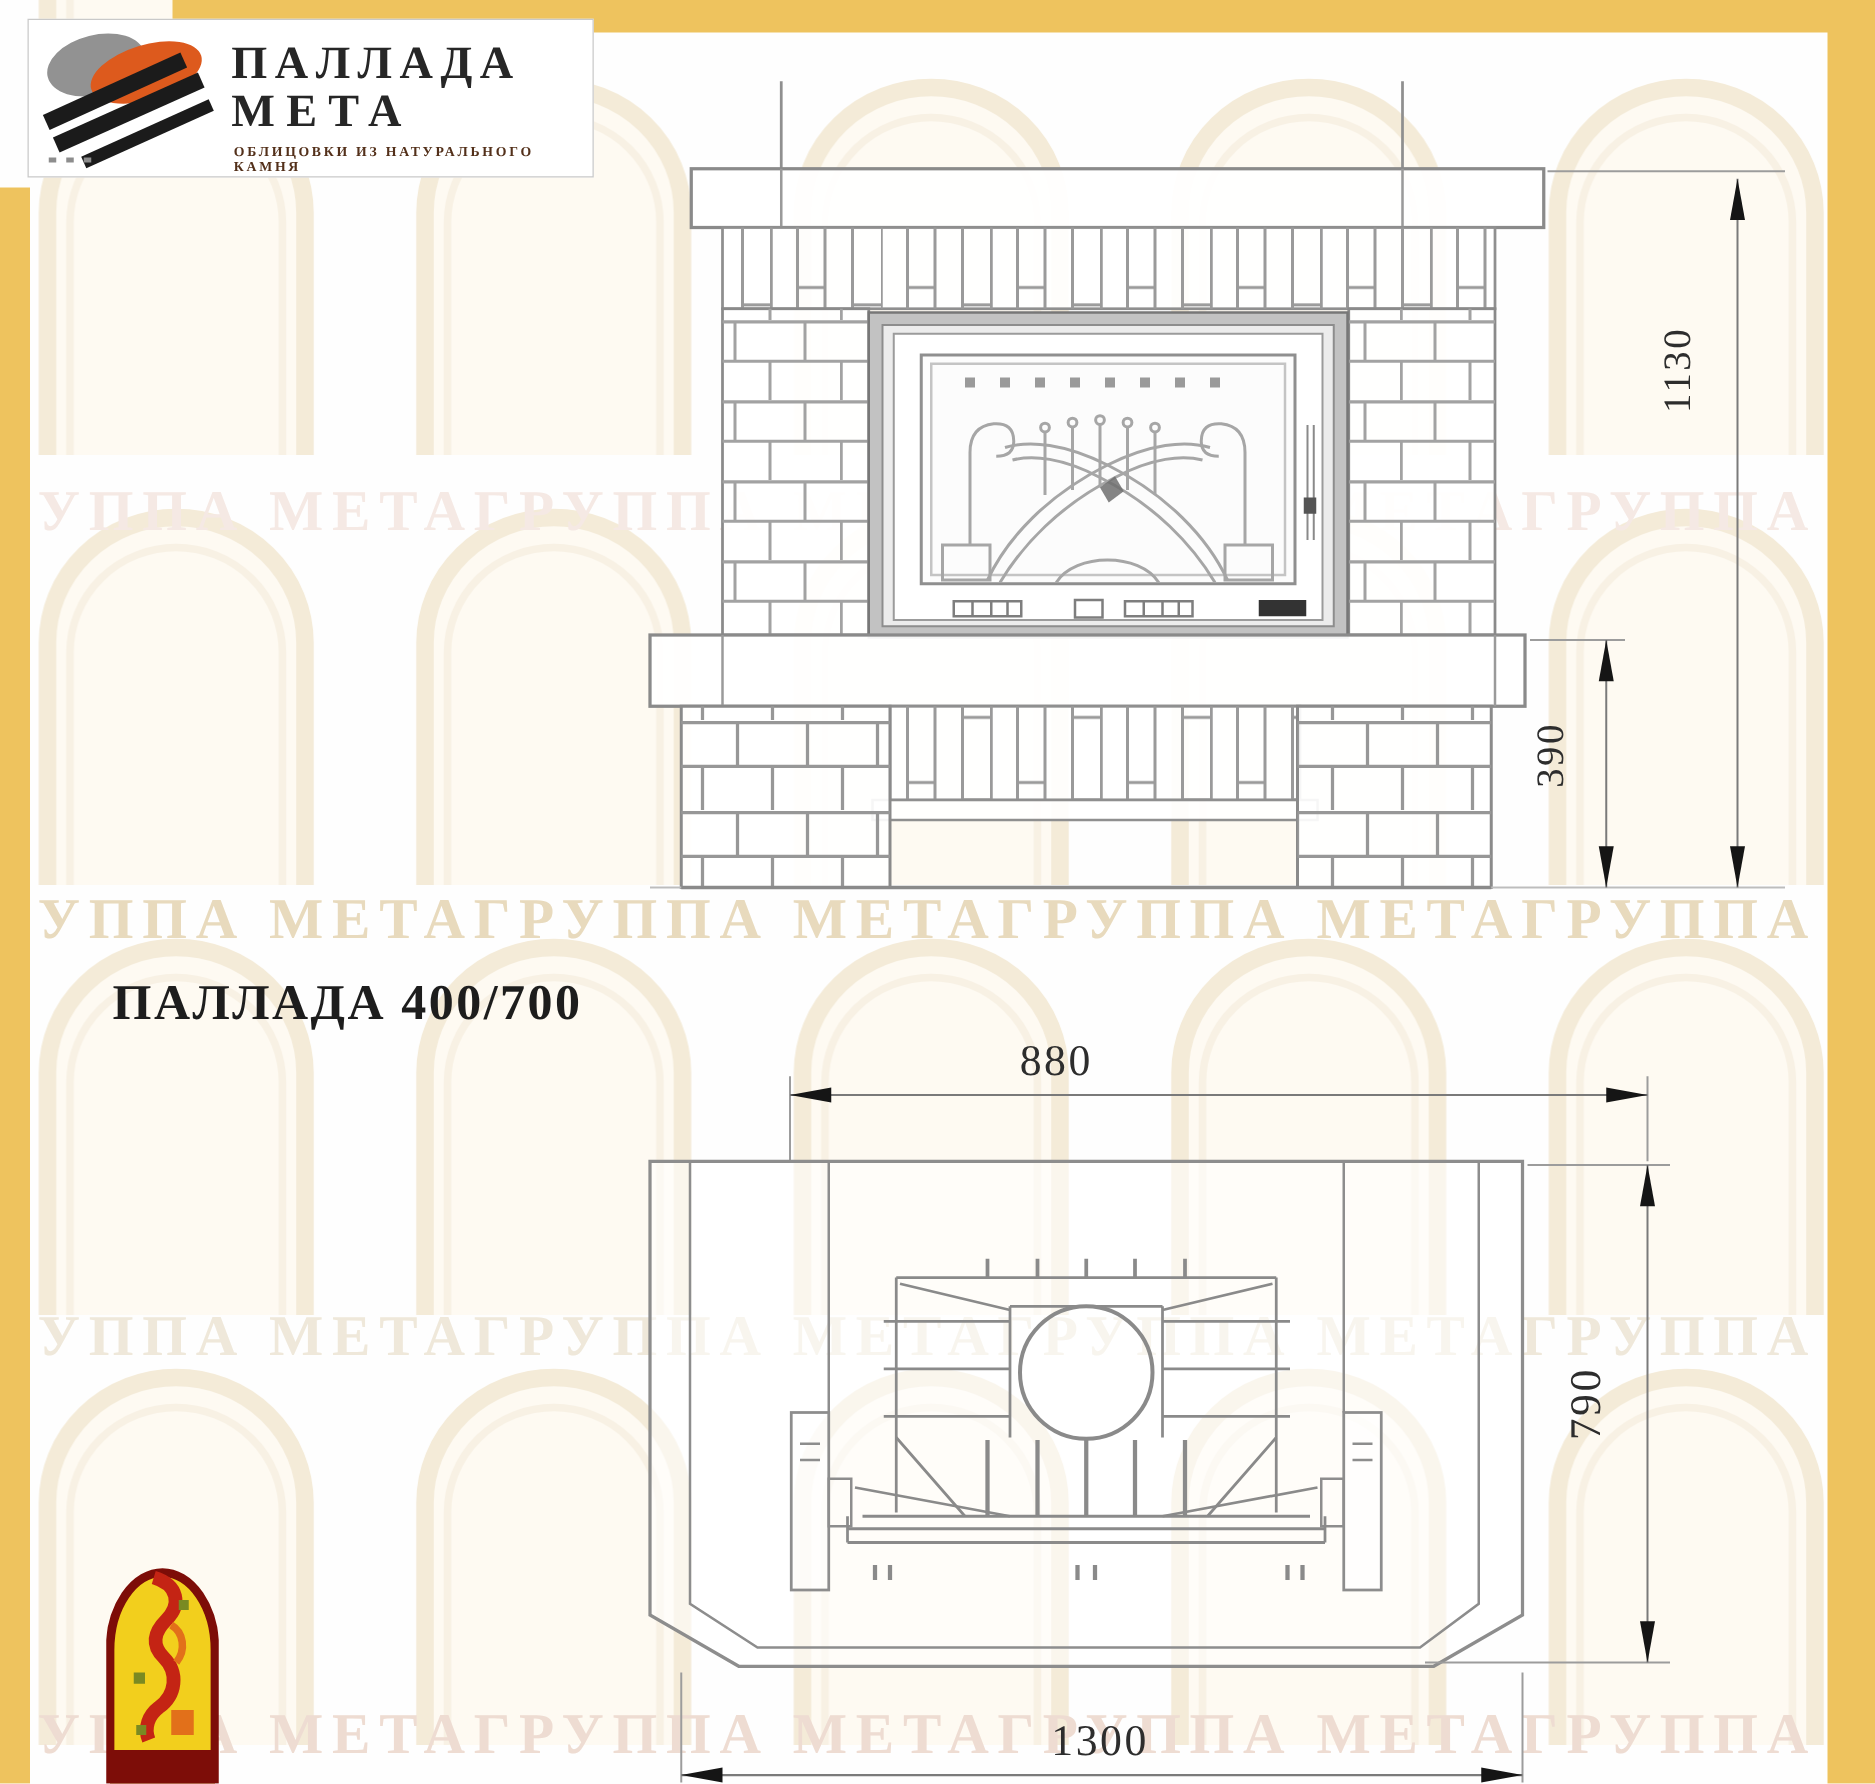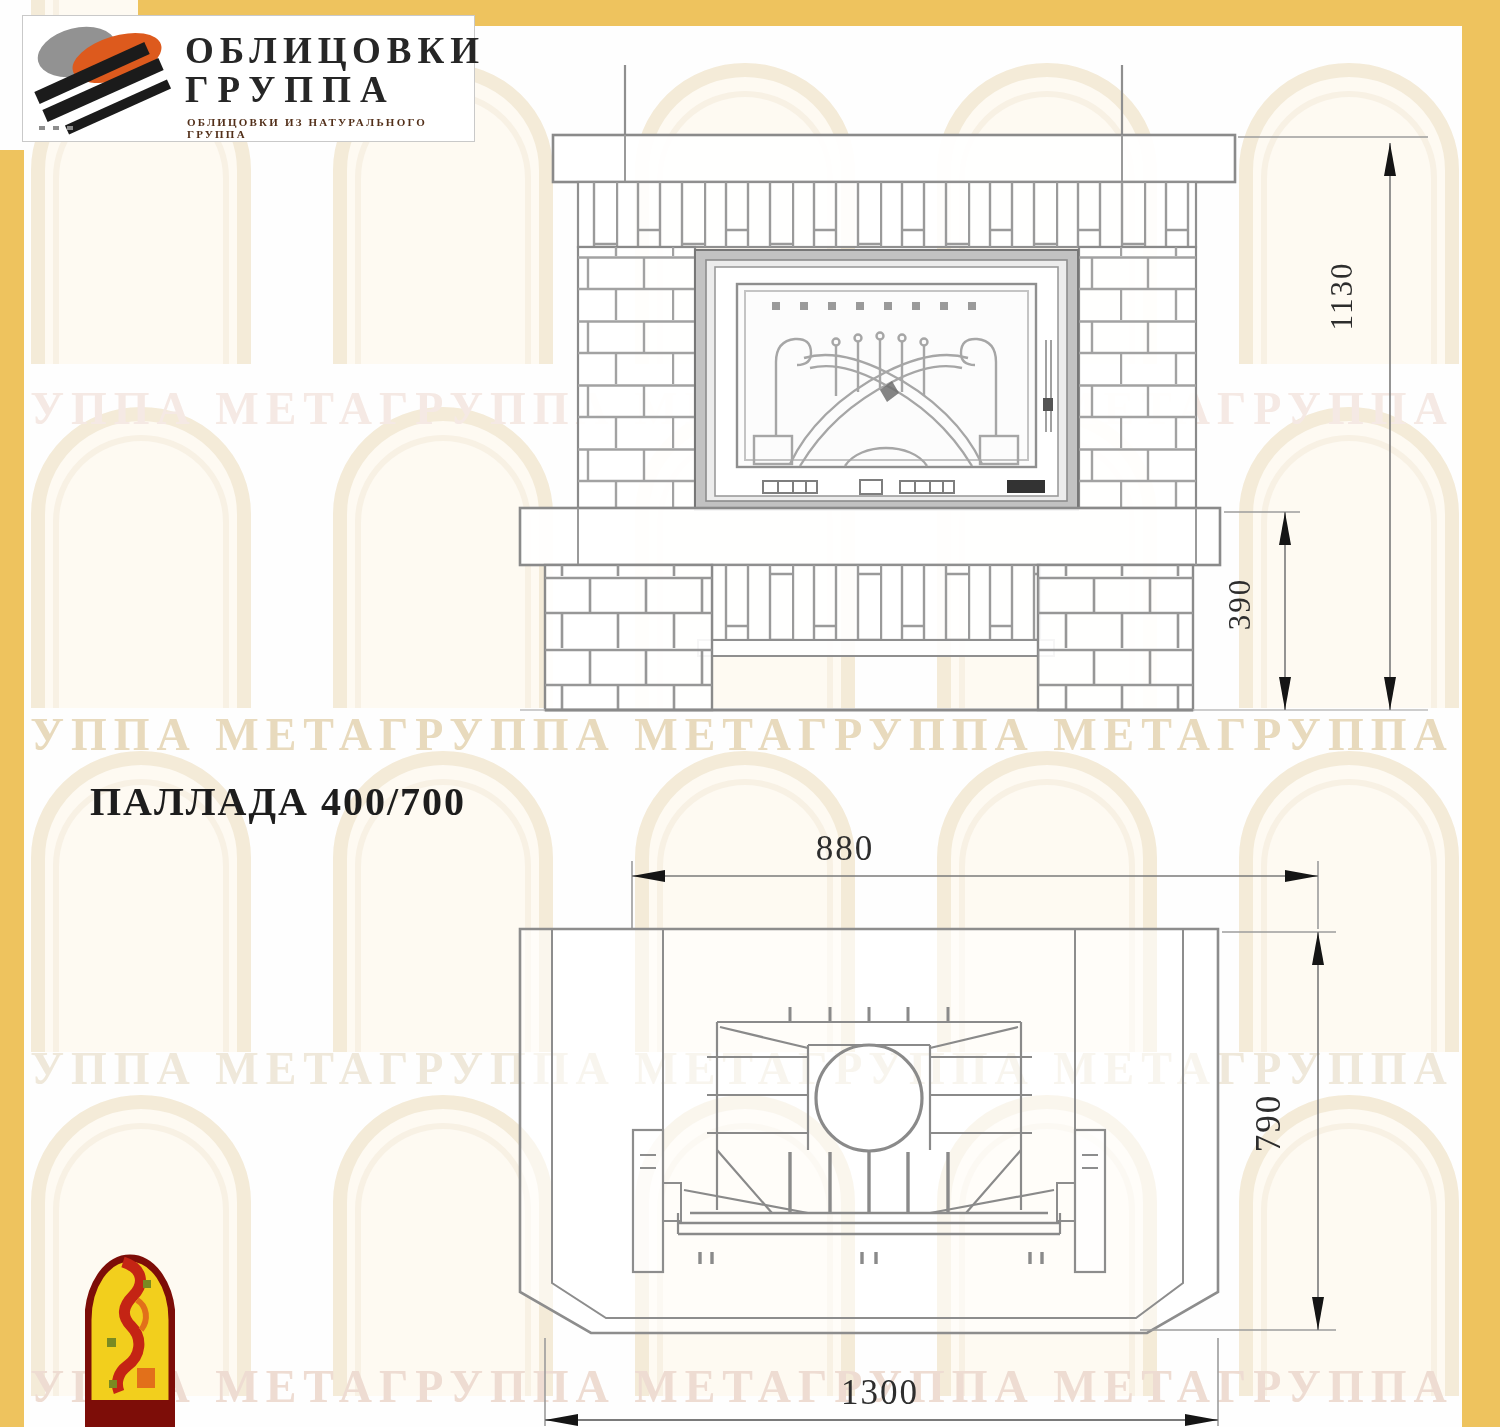--- a/index.html
+++ b/index.html
@@ -63,23 +63,23 @@
 
   <div class="logo-box">
     <svg class="logo-gfx" width="150" height="116" viewBox="0 0 150 116">
       <ellipse cx="48" cy="32" rx="40" ry="24" fill="#929292" transform="rotate(-14 48 32)"></ellipse>
       <ellipse cx="88" cy="38" rx="46" ry="22" fill="#dd5a1d" transform="rotate(-17 88 38)"></ellipse>
       <path d="M8,78 L118,28" stroke="#1b1b1b" stroke-width="13"></path>
       <path d="M16,96 L132,44" stroke="#1b1b1b" stroke-width="13"></path>
       <path d="M38,110 L140,64" stroke="#1b1b1b" stroke-width="10"></path>
       <path d="M10,108 h6 m8,0 h6 m8,0 h6" stroke="#8d8d8d" stroke-width="4"></path>
     </svg>
-    <div class="brand1">ОБЛИЦОВКИ</div>
-    <div class="brand2">ГРУППА</div>
-    <div class="brand3">ОБЛИЦОВКИ ИЗ НАТУРАЛЬНОГО ГРУППА</div>
+    <div class="brand1">ПАЛЛАДА</div>
+    <div class="brand2">МЕТА</div>
+    <div class="brand3">ОБЛИЦОВКИ ИЗ НАТУРАЛЬНОГО КАМНЯ</div>
   </div>
 
   <svg class="draw" style="left:490px;top:50px;" width="980" height="680" viewBox="490 50 980 680">
     <defs>
       <pattern id="brick" width="112" height="64" patternUnits="userSpaceOnUse">
         <path d="M0,1.5 H112 M0,33 H112 M28,1 V33 M84,1 V33 M56,33 V64 M1,33 V64" fill="none" stroke="#a2a2a2" stroke-width="2.4"></path>
       </pattern>
       <pattern id="brick2" width="112" height="72" patternUnits="userSpaceOnUse">
         <path d="M0,2 H112 M0,37 H112 M30,2 V37 M86,2 V37 M58,37 V72 M2,37 V72" fill="none" stroke="#979797" stroke-width="2.6"></path>
       </pattern>

